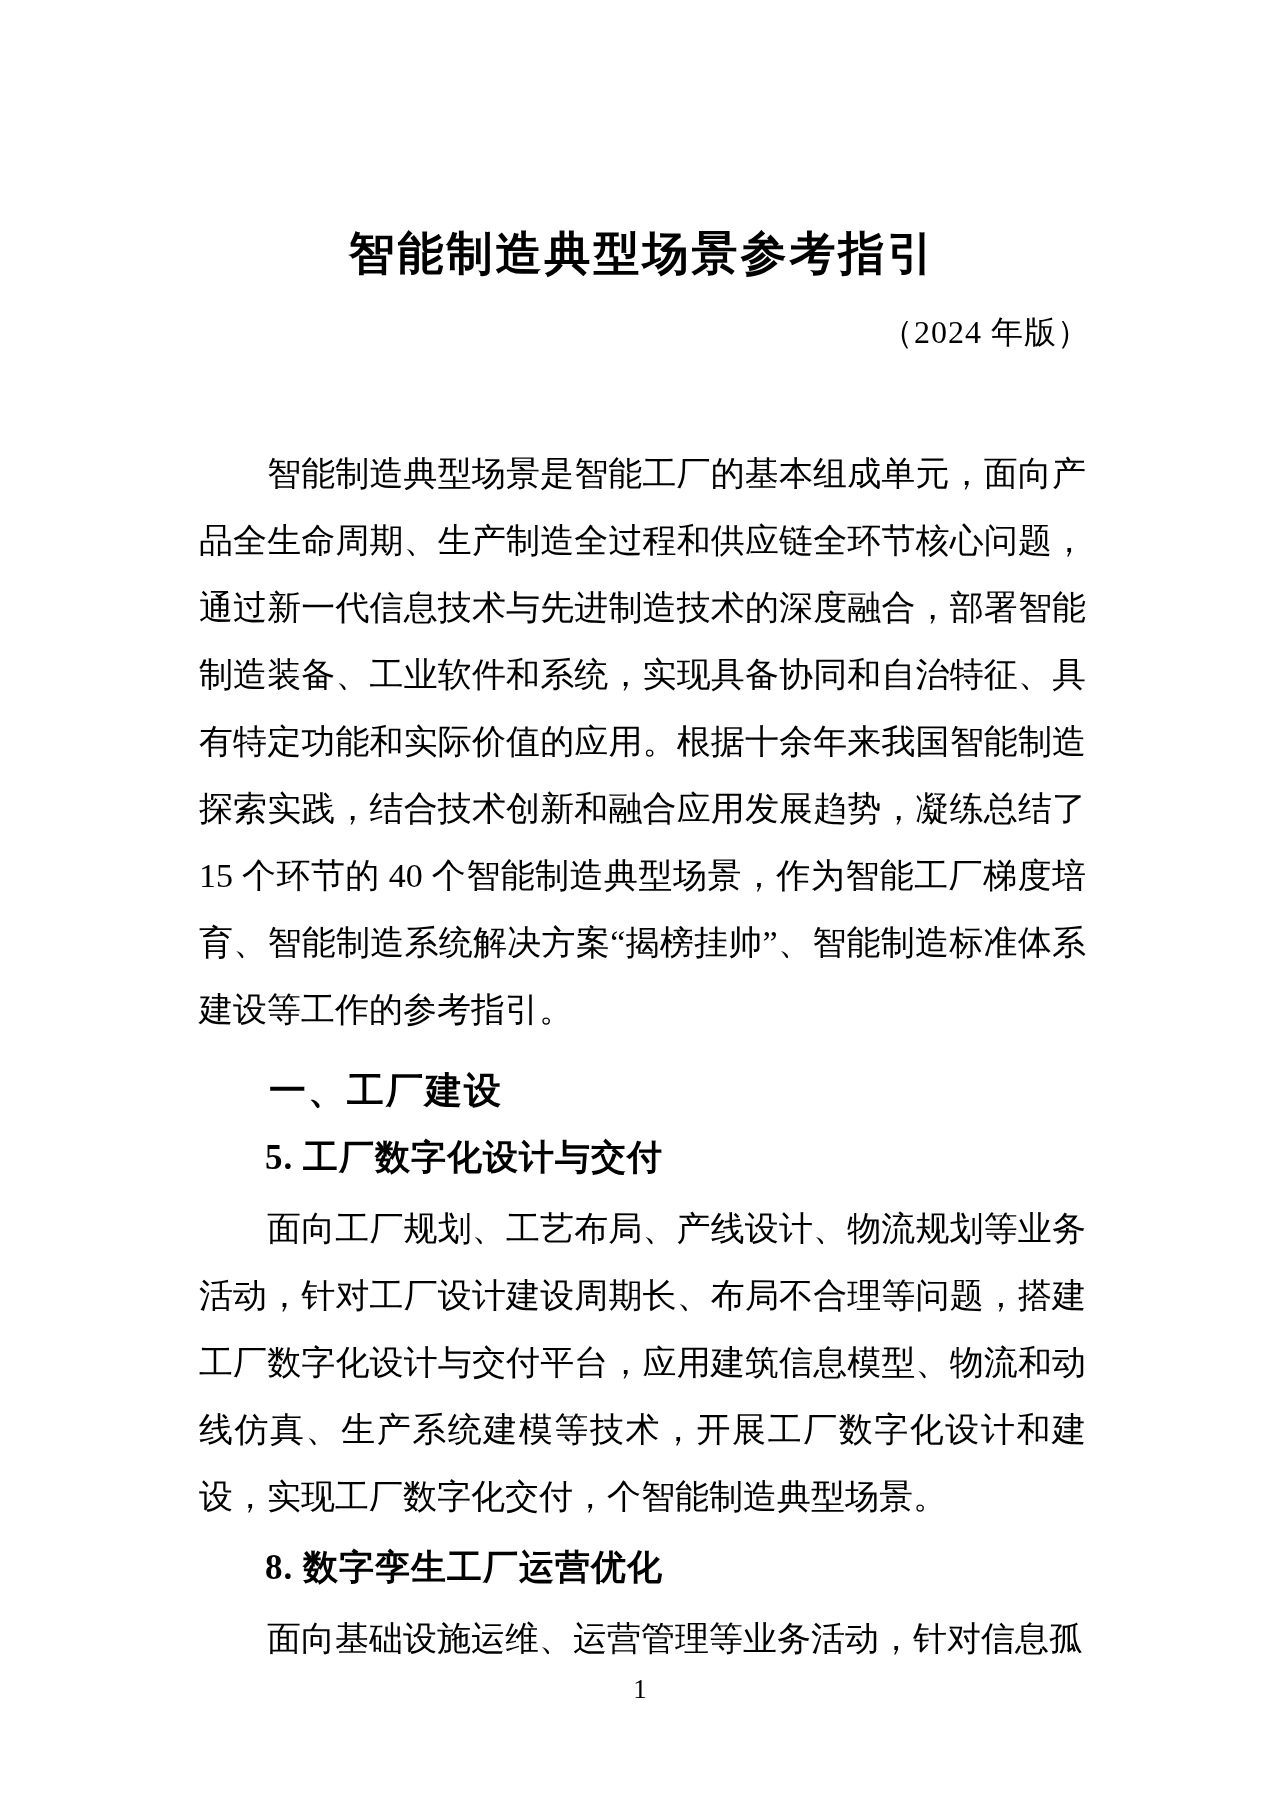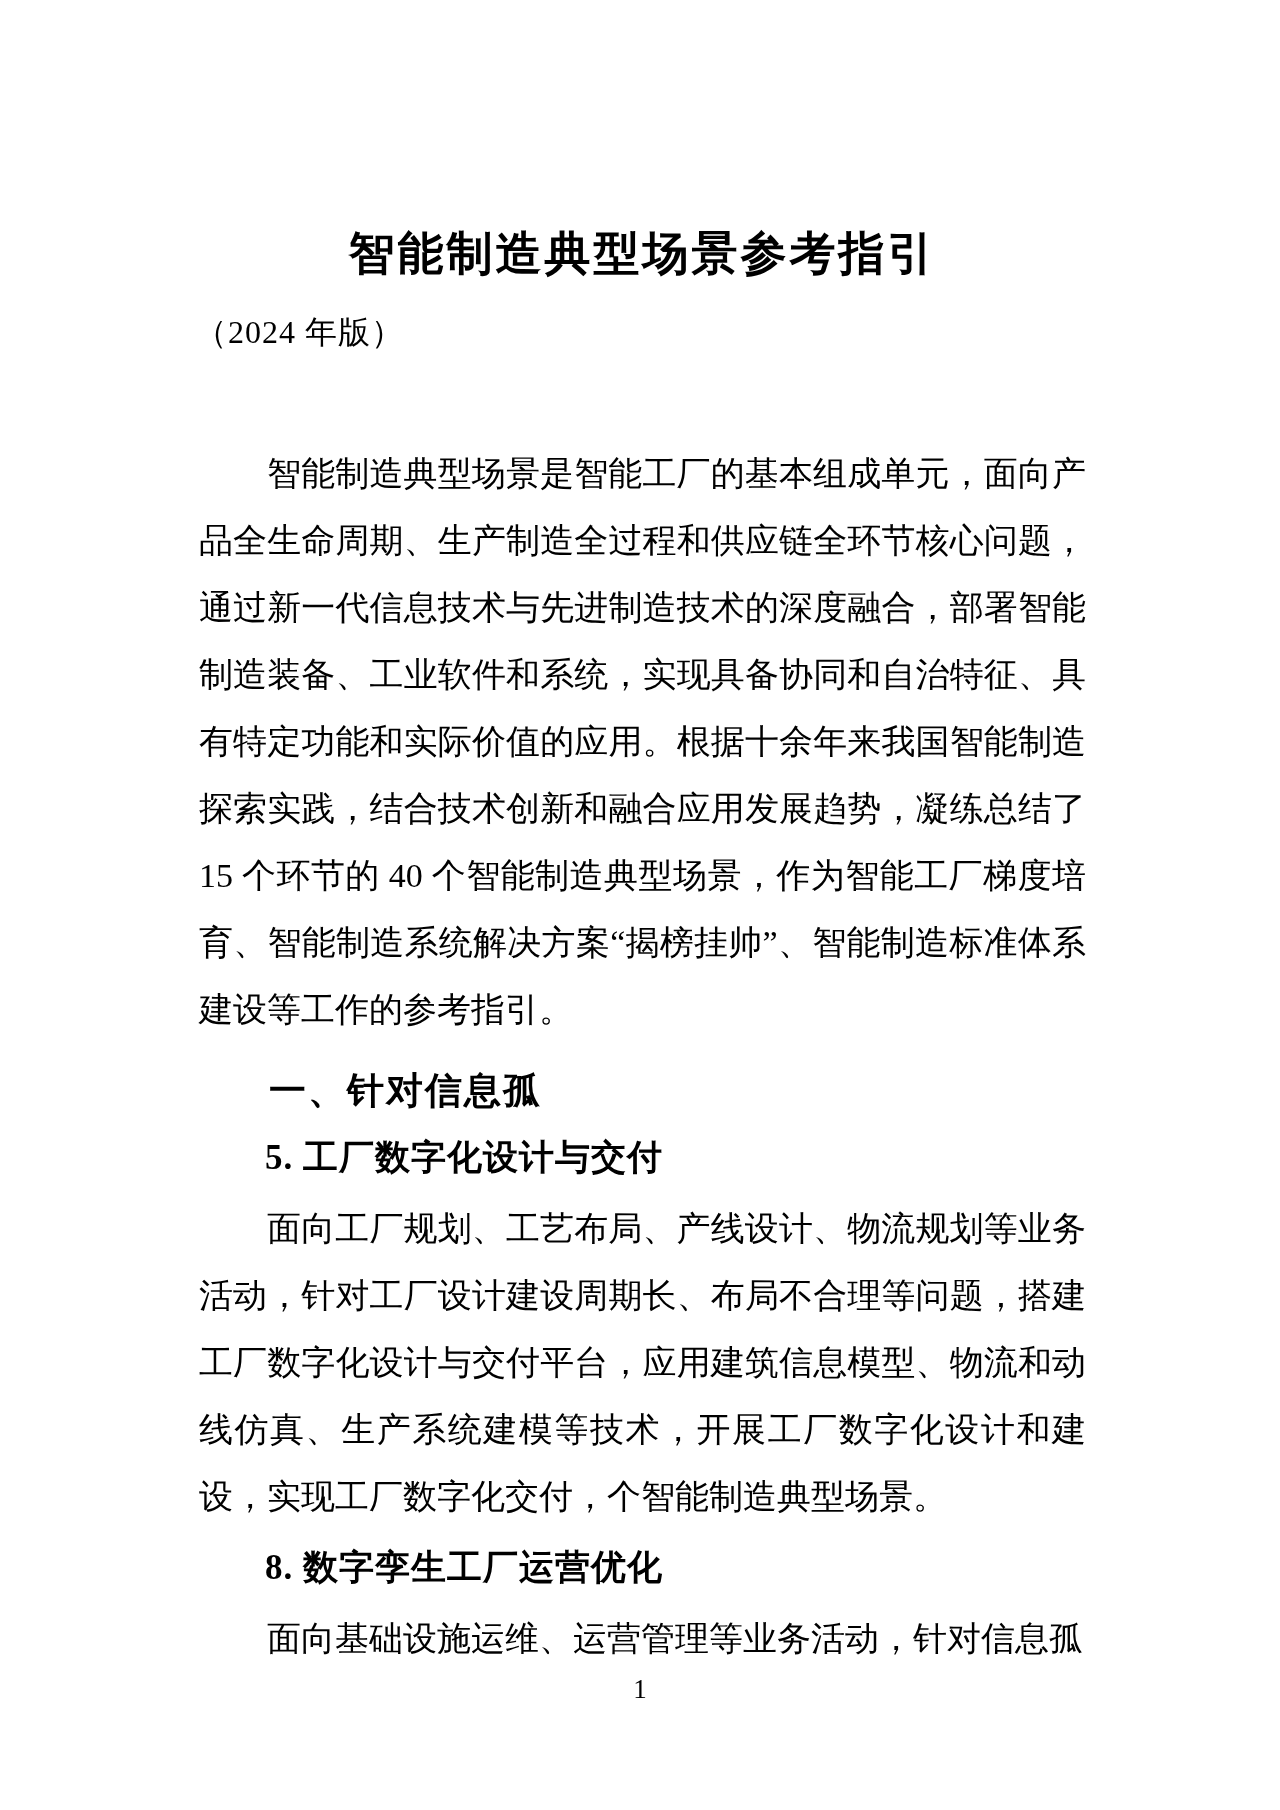--- a/index.html
+++ b/index.html
@@ -24,21 +24,21 @@
     line-height: 64px;
     font-weight: bold;
     text-align: center;
     letter-spacing: 3px;
     font-family: "Liberation Serif", serif;
   }
   .doc-subtitle {
     margin: 24px 0 0 0;
     font-size: 32px;
     line-height: 44px;
-    text-align: left;
+    text-align: right;
     letter-spacing: 1px;
   }
   .para {
     margin: 4px;
     font-size: 34px;
     line-height: 67px;
     text-align: justify;
     text-justify: inter-ideograph;
     text-indent: 2em;
   }
@@ -78,21 +78,21 @@
 <body>
 
 <div class="page">
 
   <h1 class="doc-title">智能制造典型场景参考指引</h1>
 
   <div class="doc-subtitle">（2024 年版）</div>
 
   <p class="para intro">智能制造典型场景是智能工厂的基本组成单元，面向产品全生命周期、生产制造全过程和供应链全环节核心问题，通过新一代信息技术与先进制造技术的深度融合，部署智能制造装备、工业软件和系统，实现具备协同和自治特征、具有特定功能和实际价值的应用。根据十余年来我国智能制造探索实践，结合技术创新和融合应用发展趋势，凝练总结了 15 个环节的 40 个智能制造典型场景，作为智能工厂梯度培育、智能制造系统解决方案“揭榜挂帅”、智能制造标准体系建设等工作的参考指引。</p>
 
-  <h2 class="section-heading">一、针对信息孤</h2>
+  <h2 class="section-heading">一、工厂建设</h2>
 
   <h3 class="sub-heading">5. 工厂数字化设计与交付</h3>
 
   <p class="para">面向工厂规划、工艺布局、产线设计、物流规划等业务活动，针对工厂设计建设周期长、布局不合理等问题，搭建工厂数字化设计与交付平台，应用建筑信息模型、物流和动线仿真、生产系统建模等技术，开展工厂数字化设计和建设，实现工厂数字化交付，个智能制造典型场景。</p>
 
   <h3 class="sub-heading">8. 数字孪生工厂运营优化</h3>
 
   <p class="para">面向基础设施运维、运营管理等业务活动，针对信息孤</p>
 
   <div class="page-number">1</div>

